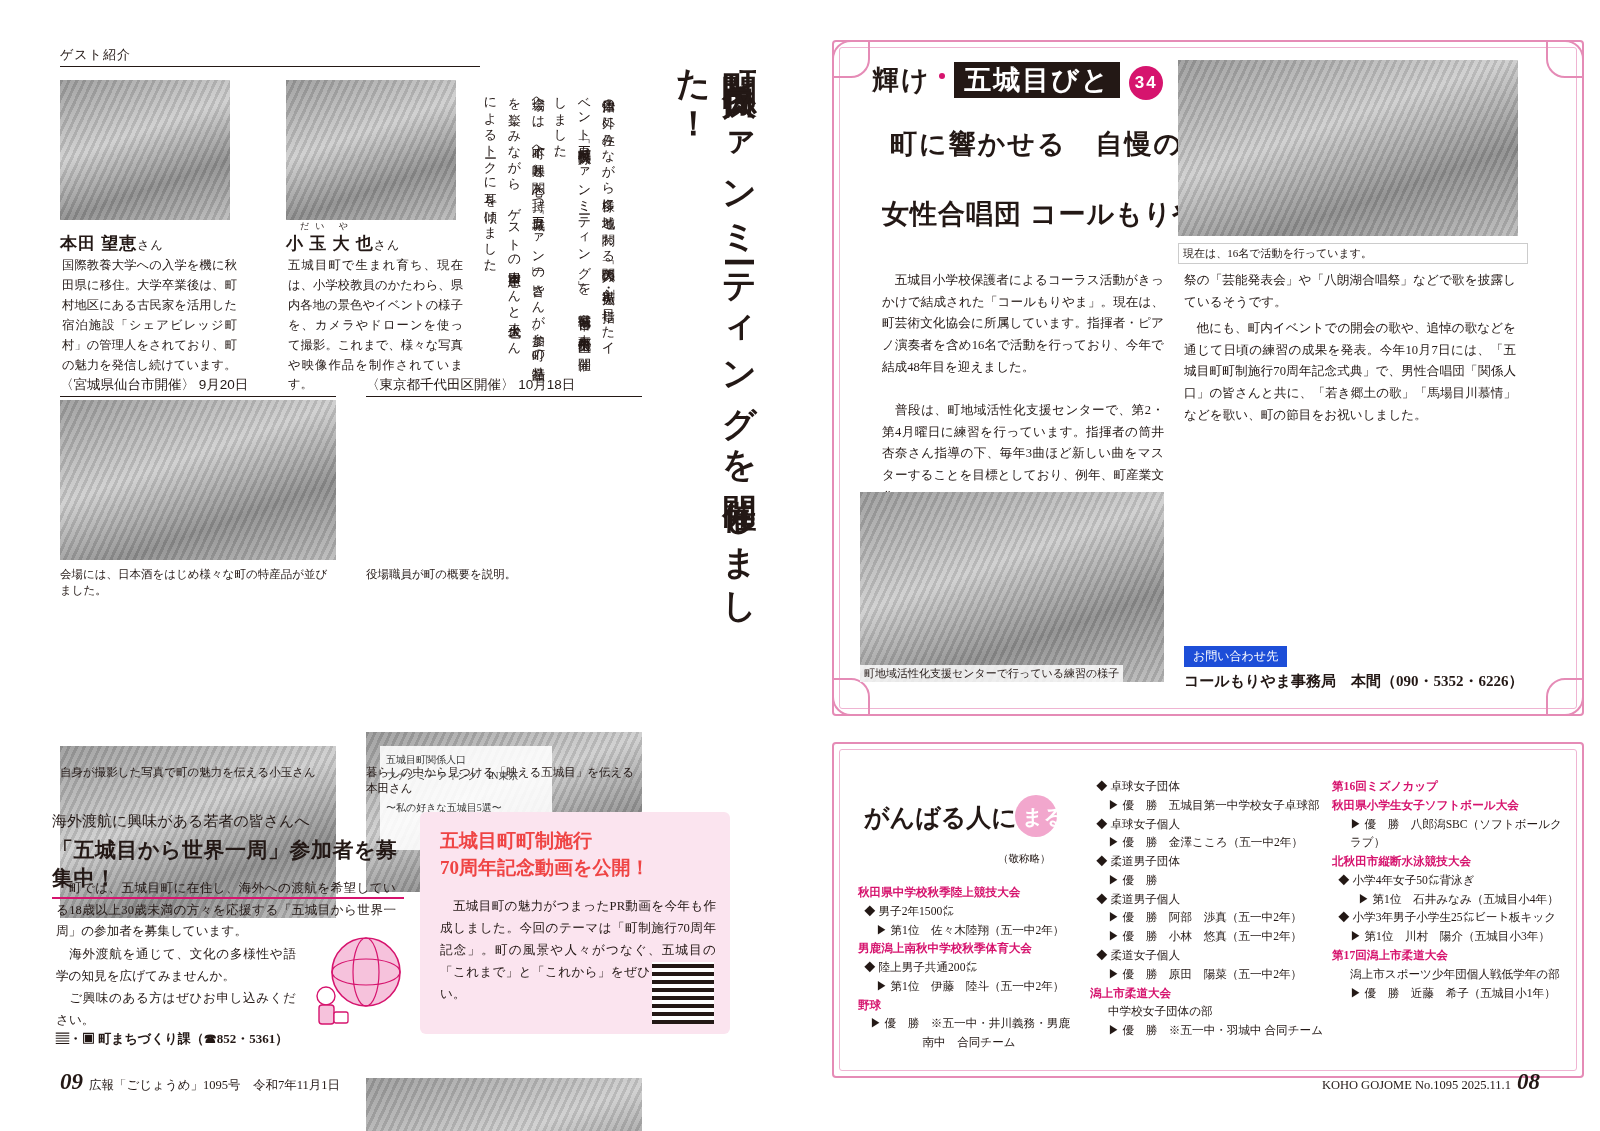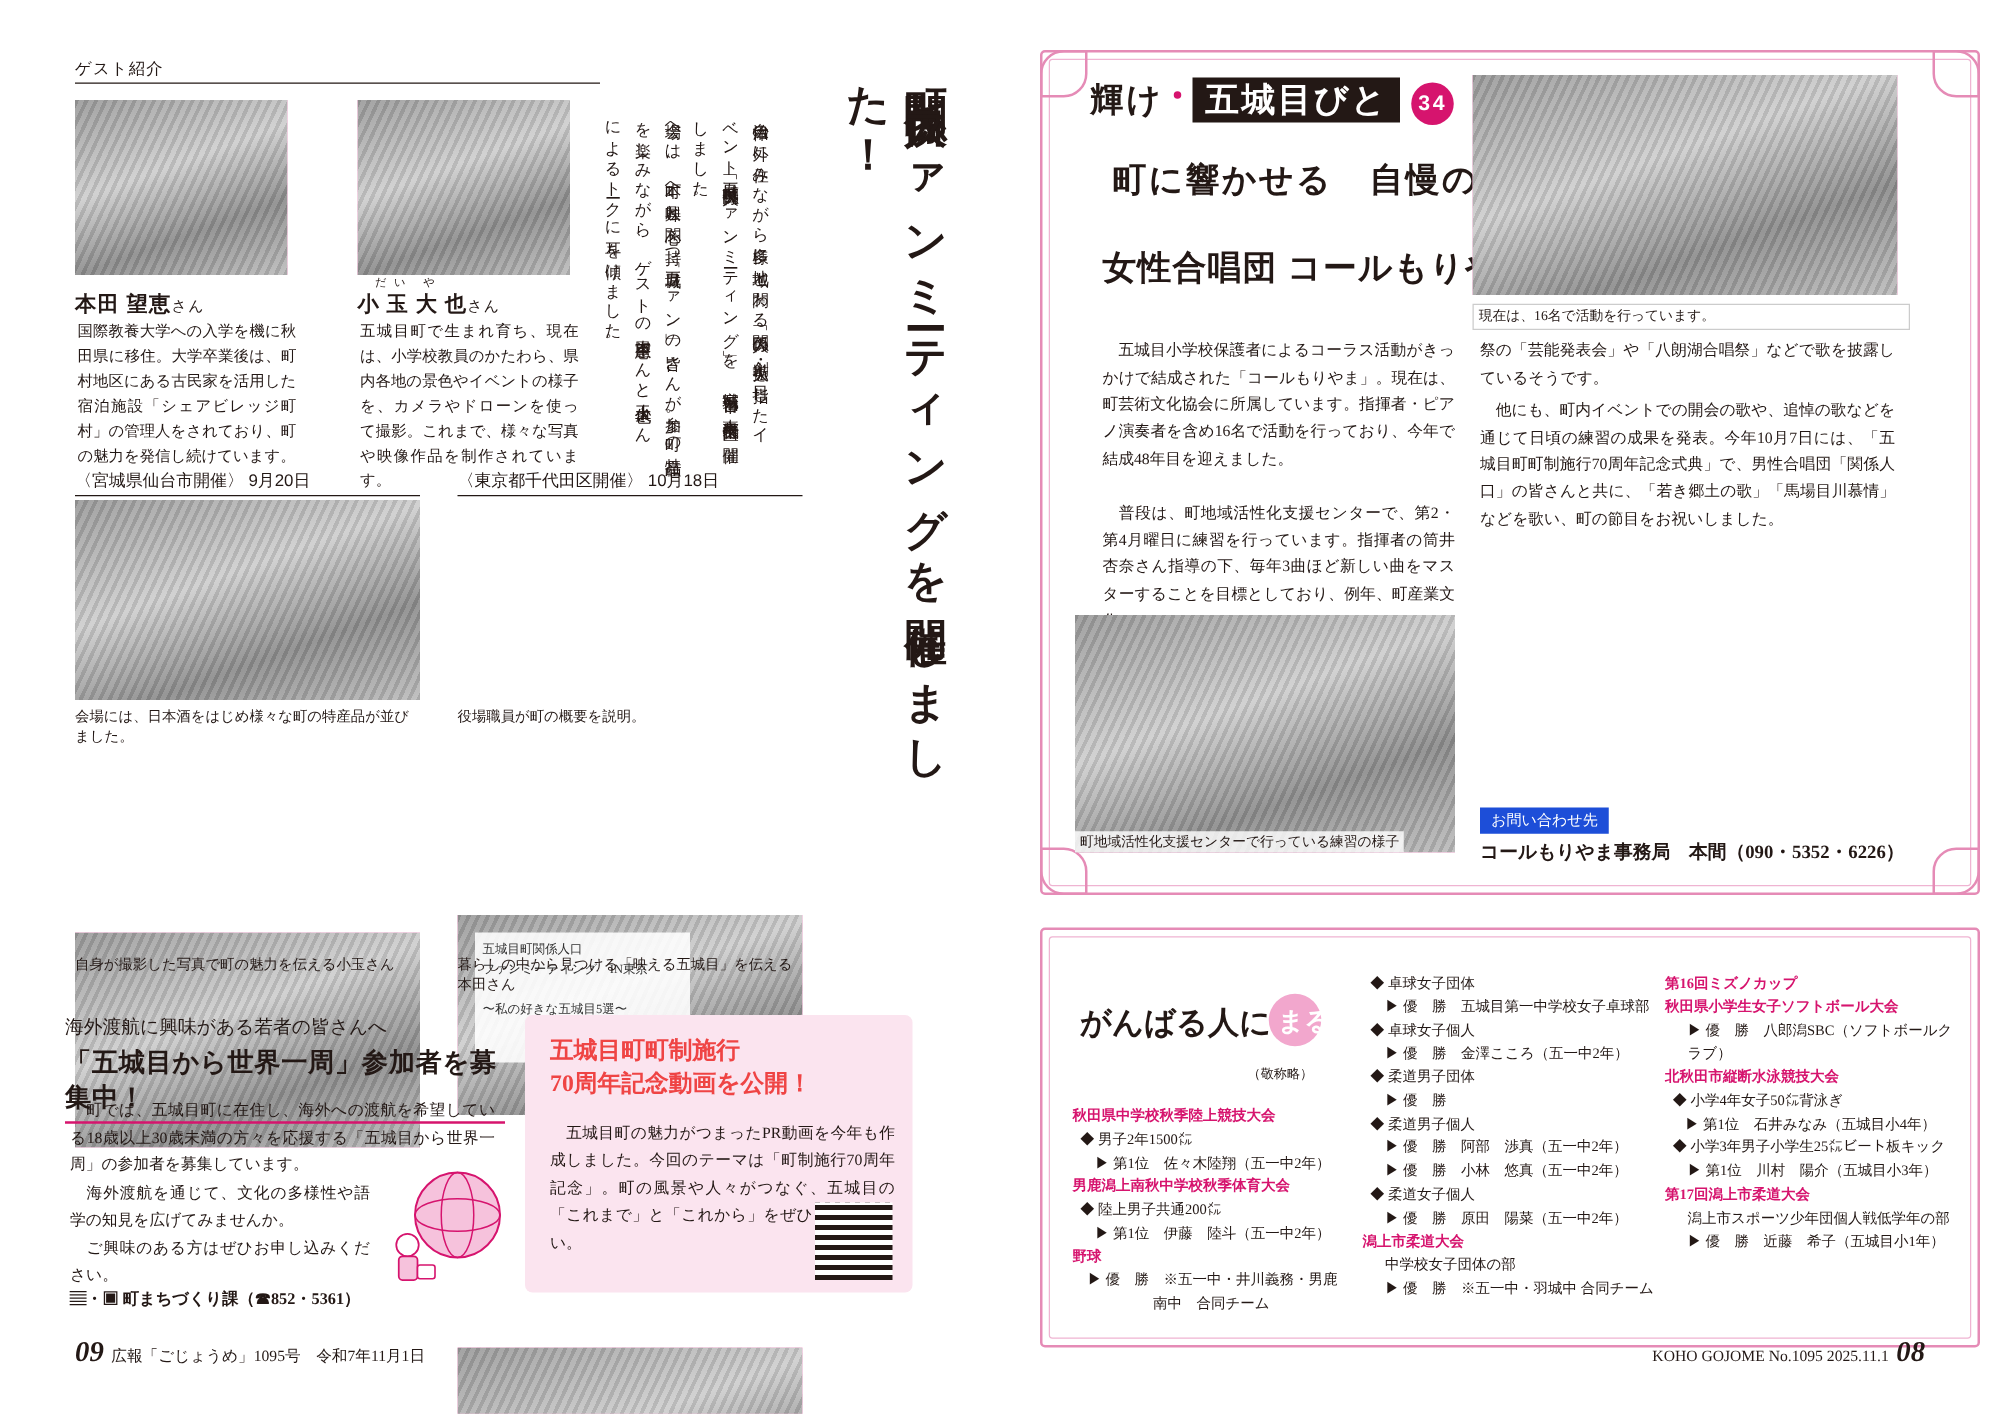--- a/index.html
+++ b/index.html
@@ -8,21 +8,21 @@
     background:#ffffff;
     font-family:"Liberation Serif", serif;
     color:#231815;
     position:relative;
     overflow:hidden;
   }
   .page{position:absolute;top:0;left:0;width:1600px;height:1131px;}
 
   
   .vtext{writing-mode:vertical-rl;text-orientation:upright;}
-  .photo{background:#f9a8d4;position:relative;overflow:hidden;}
+  .photo{background:#fde047;position:relative;overflow:hidden;}
   .photo .grain{position:absolute;inset:0;
      background:
        repeating-linear-gradient(115deg, rgba(0,0,0,.10) 0 3px, rgba(255,255,255,.07) 3px 7px),
        linear-gradient(160deg,#9c9c9c,#cfcfcf 40%,#8e8e8e 70%,#bdbdbd);
      filter:grayscale(1);}
   .cap{font-size:11.5px;line-height:1.35;color:#231815;margin-top:3px;}
   .tinycap{position:absolute;left:0;bottom:0;background:rgba(255,255,255,.82);
      font-size:11px;padding:1px 4px;}
 
   
@@ -243,21 +243,21 @@
         <div class="sp-cat">潟上市柔道大会</div>
         <div style="margin-left: 18px;">中学校女子団体の部</div>
         <div style="margin-left: 18px;">▶ 優　勝　※五一中・羽城中 合同チーム</div>
       </div>
     <div class="sp-col" style="left:520px;top:778px;width:240px;">
         <div class="sp-cat">第16回ミズノカップ</div>
         <div class="sp-cat">秋田県小学生女子ソフトボール大会</div>
         <div style="margin-left: 18px;">▶ 優　勝　八郎潟SBC（ソフトボールクラブ）</div>
         <div class="sp-cat">北秋田市縦断水泳競技大会</div>
         <div style="margin-left: 6px;">◆ 小学4年女子50㍍背泳ぎ</div>
-        <div style="margin-left: 16px;">▶ 第1位　石井みなみ（五城目小4年）</div>
+        <div style="margin-left: 26px;">▶ 第1位　石井みなみ（五城目小4年）</div>
         <div style="margin-left: 6px;">◆ 小学3年男子小学生25㍍ビート板キック</div>
         <div style="margin-left: 18px;">▶ 第1位　川村　陽介（五城目小3年）</div>
         <div class="sp-cat">第17回潟上市柔道大会</div>
         <div style="margin-left: 18px;">潟上市スポーツ少年団個人戦低学年の部</div>
         <div style="margin-left: 18px;">▶ 優　勝　近藤　希子（五城目小1年）</div>
       </div>
 
     <div class="footer-r">
       <span>KOHO GOJOME No.1095 2025.11.1</span><span class="pg">08</span>
     </div>

